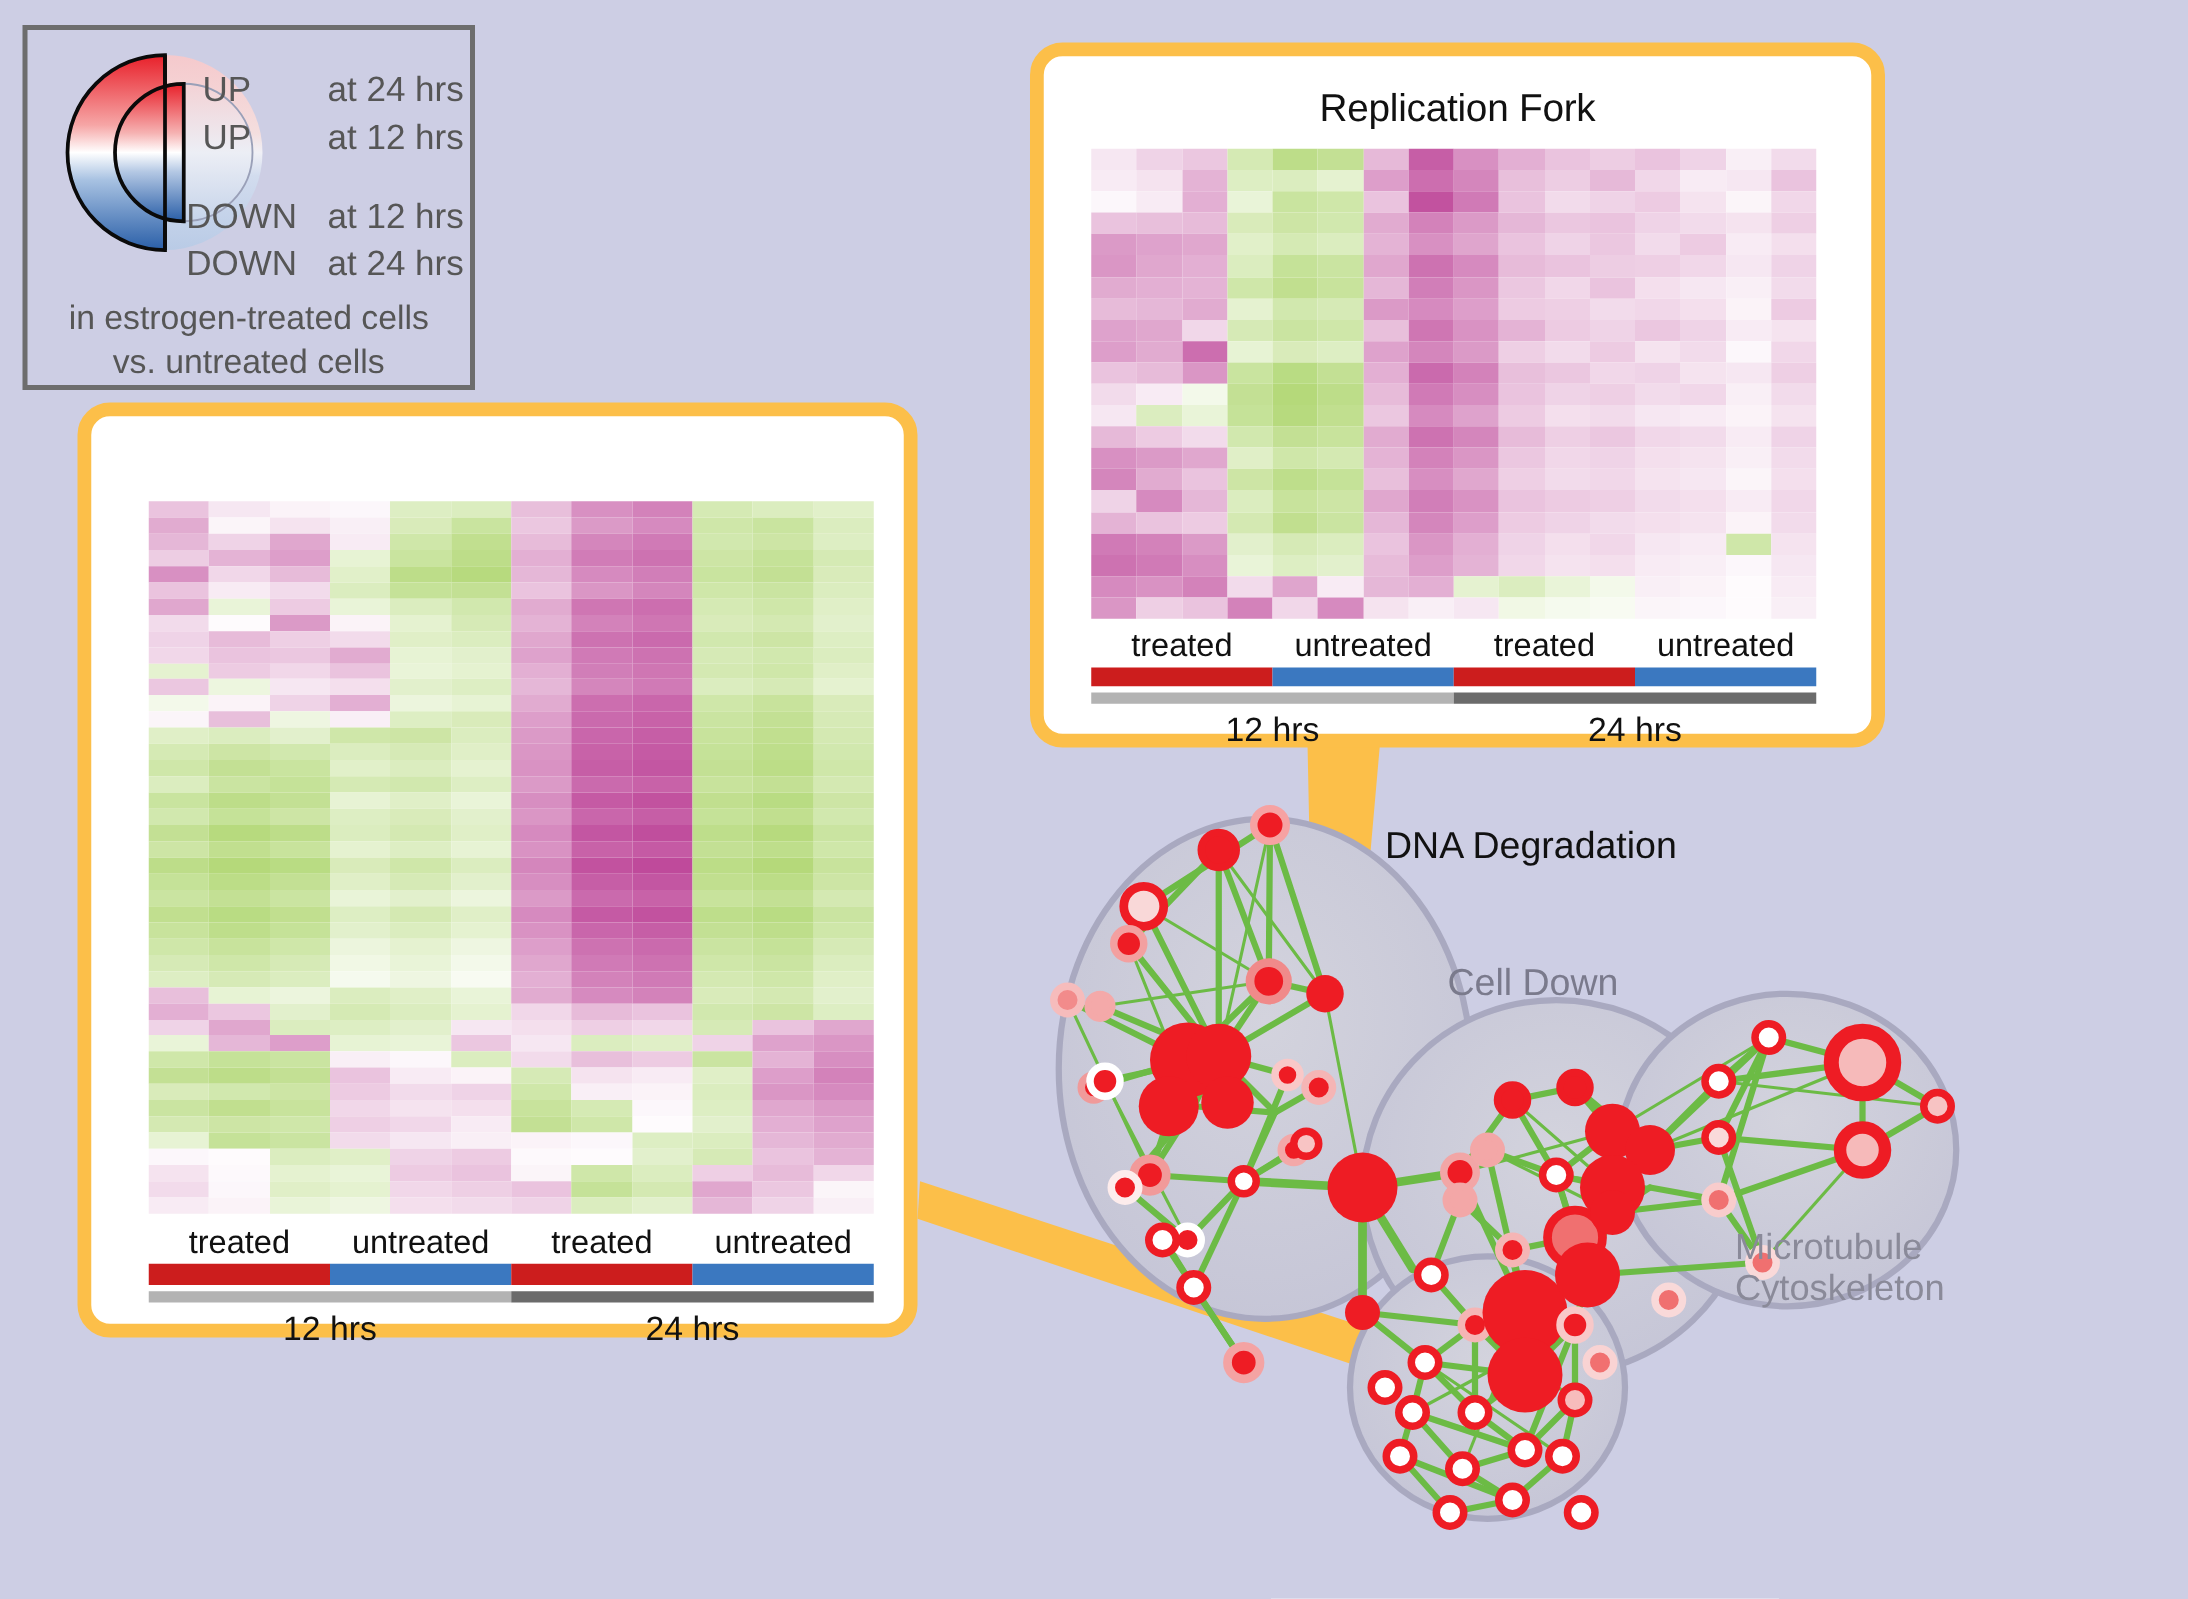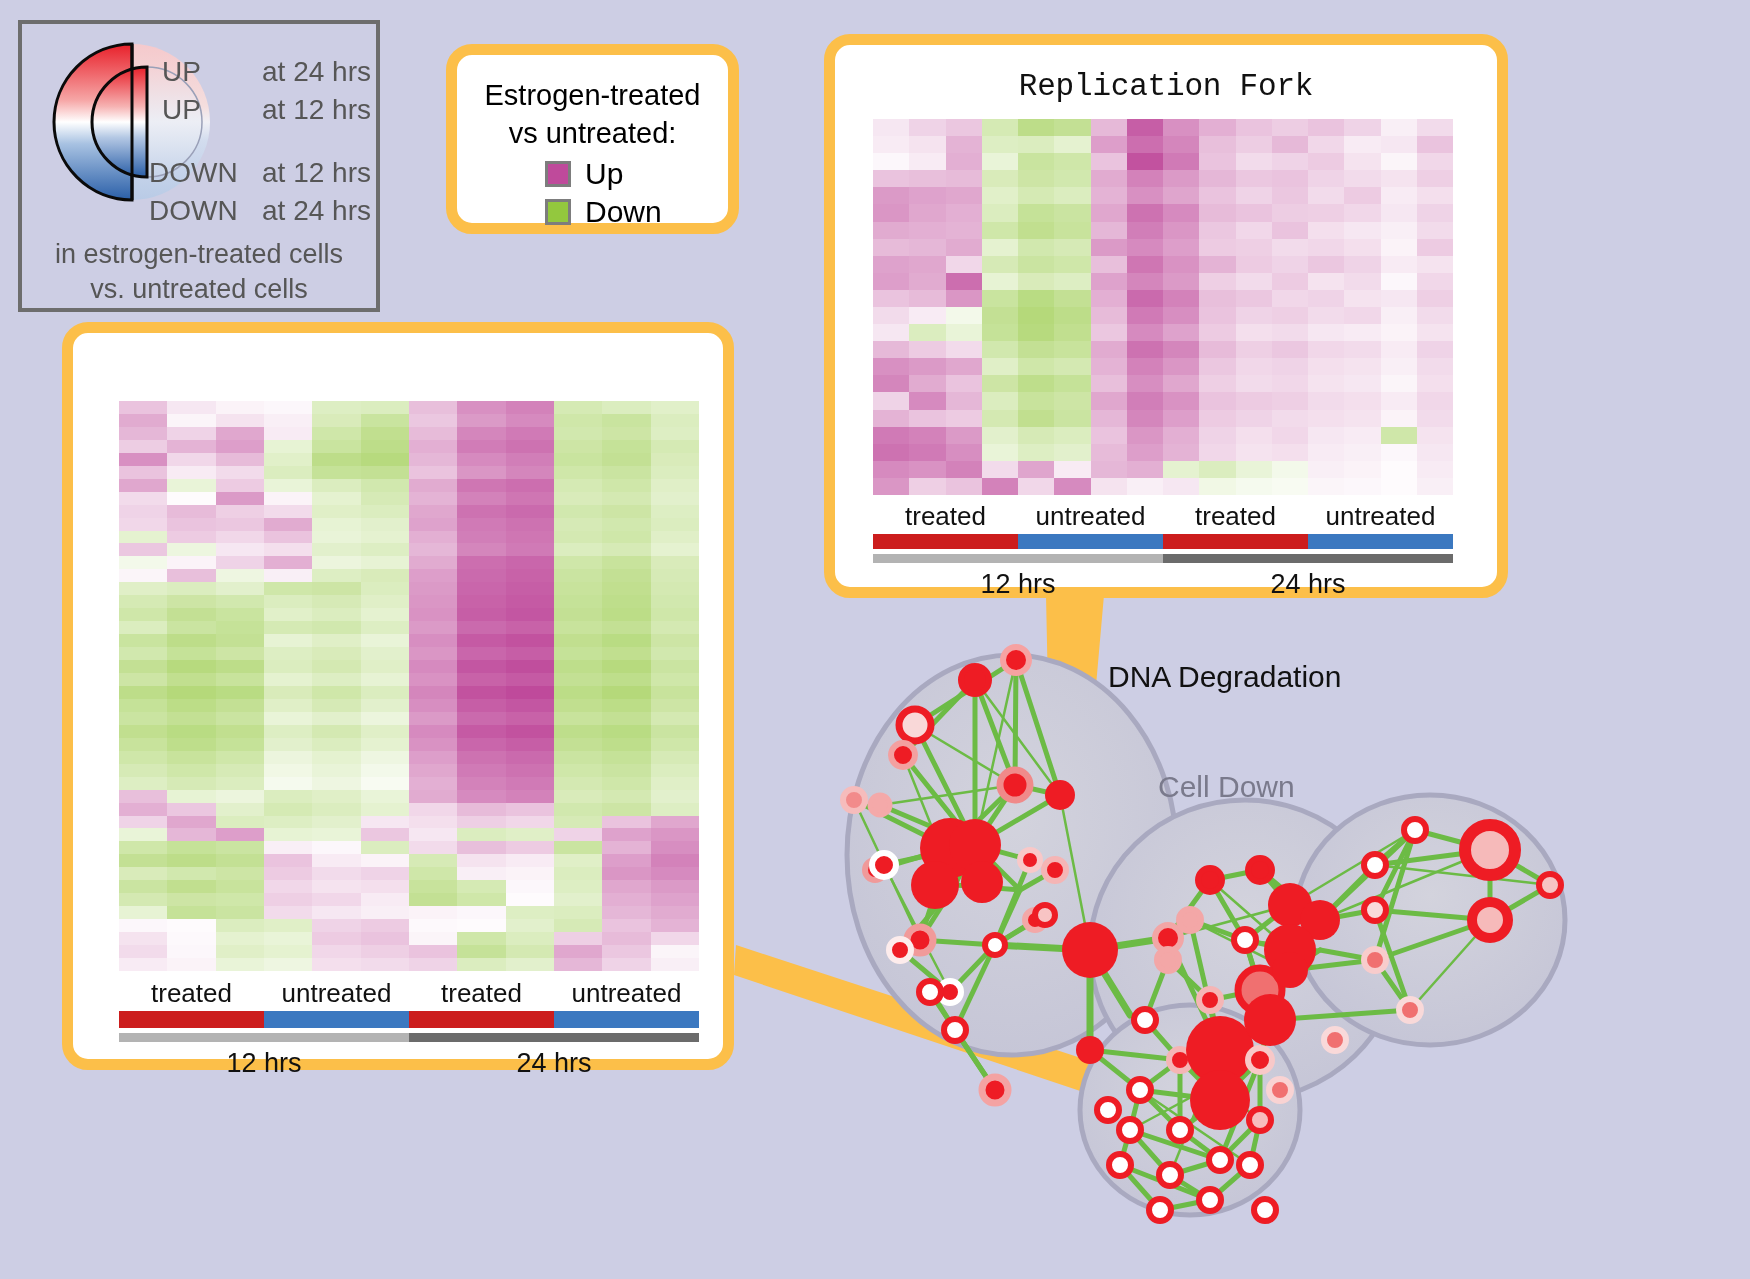--- a/index.html
+++ b/index.html
@@ -19,21 +19,20 @@
     border-radius:26px;
     box-sizing:border-box;
   }
   .panel-title{
     position:absolute;left:0;right:0;
     text-align:center;
     color:#111111;
     font-size:31px;
     font-weight:400;
     letter-spacing:-0.2px;
-    font-family:Liberation Mono, monospace;
   }
 
   
   #keybox{
     left:18px;top:20px;width:362px;height:292px;
     background:#cdcee4;
     border:4px solid #6d6d6d;
     box-sizing:border-box;
   }
   #keybox .ring-wrap{position:absolute;left:28px;top:16px;width:165px;height:165px;}
@@ -140,33 +139,20 @@
     <div class="keytext" style="left:240px;top:70px;">at 12 hrs</div>
     <div class="keytext" style="left:127px;top:133px;">DOWN</div>
     <div class="keytext" style="left:240px;top:133px;">at 12 hrs</div>
     <div class="keytext" style="left:127px;top:171px;">DOWN</div>
     <div class="keytext" style="left:240px;top:171px;">at 24 hrs</div>
 
     <div class="keyfoot" style="top:215px;">in estrogen-treated cells</div>
     <div class="keyfoot" style="top:250px;">vs. untreated cells</div>
   </div>
 
-  <div id="legendbox" class="panel">
-    <div class="lg-line" style="top:24px;">Estrogen-treated</div>
-    <div class="lg-line" style="top:62px;">vs untreated:</div>
-
-    <div class="lg-row" style="left:88px;top:104px;">
-      <span class="swatch" id="sw-up" style="background: rgb(191, 74, 155);"></span>
-      <span class="lg-label">Up</span>
-    </div>
-    <div class="lg-row" style="left:88px;top:142px;">
-      <span class="swatch" id="sw-down" style="background: rgb(147, 200, 62);"></span>
-      <span class="lg-label">Down</span>
-    </div>
-  </div>
 
   <svg class="connector" style="left:0;top:0;width:1750px;height:1279px;pointer-events:none;">
 
     <polygon points="1046,595 1104,595 1078,890 1110,875 1062,945 1020,872 1052,886" fill="#fcbf49"></polygon>
 
     <polygon points="736,945 1148,1080 1150,1055 1222,1102 1150,1140 1152,1115 734,975" fill="#fcbf49"></polygon>
   </svg>
 
   <div id="network">
     <svg width="960" height="660" viewBox="0 0 960 660">
@@ -401,20 +387,21 @@
         <circle cx="700" cy="300" r="18" fill="#f6baba" stroke="#ee1c24" stroke-width="10"></circle>
         <circle cx="585" cy="290" r="11" fill="#f9dada" stroke="#ee1c24" stroke-width="6"></circle>
         <circle cx="585" cy="340" r="11" fill="#f07070" stroke="#f8cccc" stroke-width="6"></circle>
         <circle cx="620" cy="390" r="11" fill="#f07070" stroke="#f9d9d9" stroke-width="6"></circle>
         <circle cx="545" cy="420" r="11" fill="#f07070" stroke="#f9d9d9" stroke-width="6"></circle>
       </g>
     </svg>
 
     <div class="netlabel" style="left:318px;top:40px;font-size:30px;color:#111;">DNA Degradation</div>
     <div class="netlabel" style="left:368px;top:150px;font-size:30px;color:#7a7a8c;">Cell Down</div>
+    <div class="netlabel" style="left:598px;top:362px;font-size:29px;color:#8a8a99;line-height:1.15;text-align:left;"><span id="mtLabel">Microtubule<br>Cytoskeleton</span></div>
   </div>
 
   <div id="rfPanel" class="panel">
     <div class="panel-title" style="top:24px;">Replication Fork</div>
 
     <div class="hm" id="hm-rf" style="left: 38px; top: 74px; width: 580px; height: 376px; grid-template-columns: repeat(16, 1fr); grid-template-rows: repeat(22, 1fr);">
         <div style="background: rgb(246, 231, 242);"></div>
         <div style="background: rgb(239, 211, 231);"></div>
         <div style="background: rgb(235, 199, 224);"></div>
         <div style="background: rgb(213, 234, 180);"></div>

